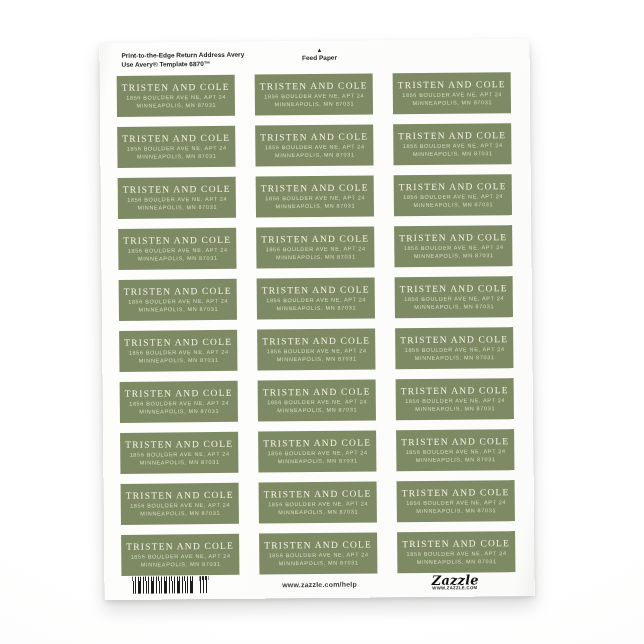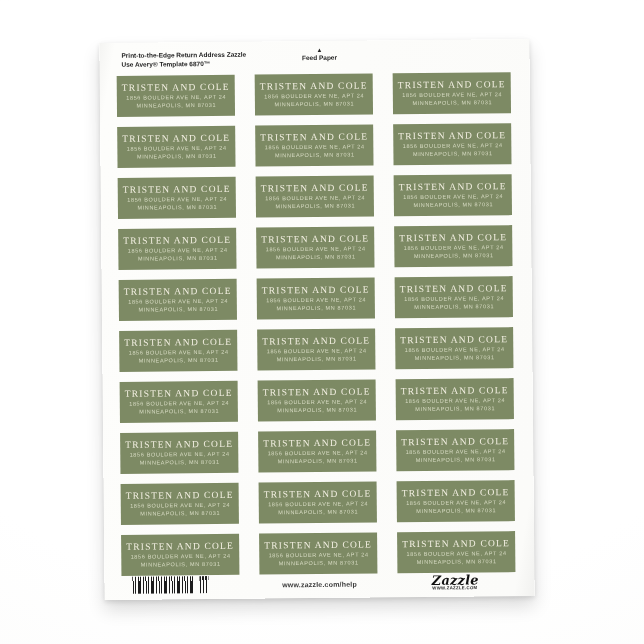--- a/index.html
+++ b/index.html
@@ -77,21 +77,21 @@
     transform:scale(0.72);transform-origin:center top;text-transform:uppercase;white-space:nowrap;
   }
 </style>
 </head>
 <body>
 
 <div class="scene">
   <div class="sheet">
 
     <div class="tmpl-instructions">
-      <div>Print-to-the-Edge Return Address Zazzle</div>
+      <div>Print-to-the-Edge Return Address Avery</div>
       <div>Use Avery® Template 6870™</div>
     </div>
 
     <div class="feed">
       <div class="feed-arrow">▲</div>
       <div class="feed-label">Feed Paper</div>
     </div>
 
     <div class="grid">
       <div class="label">

